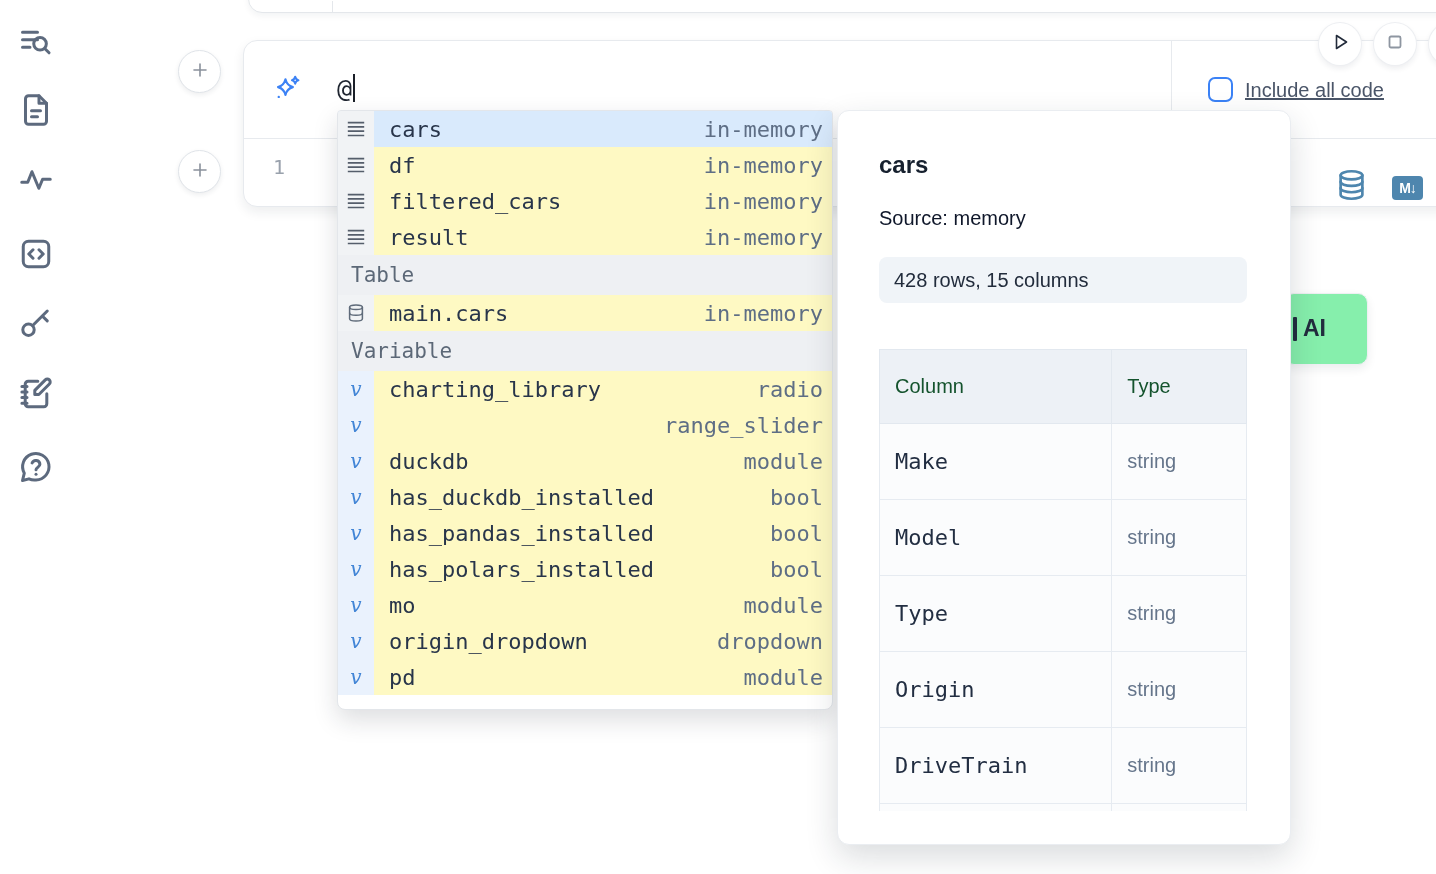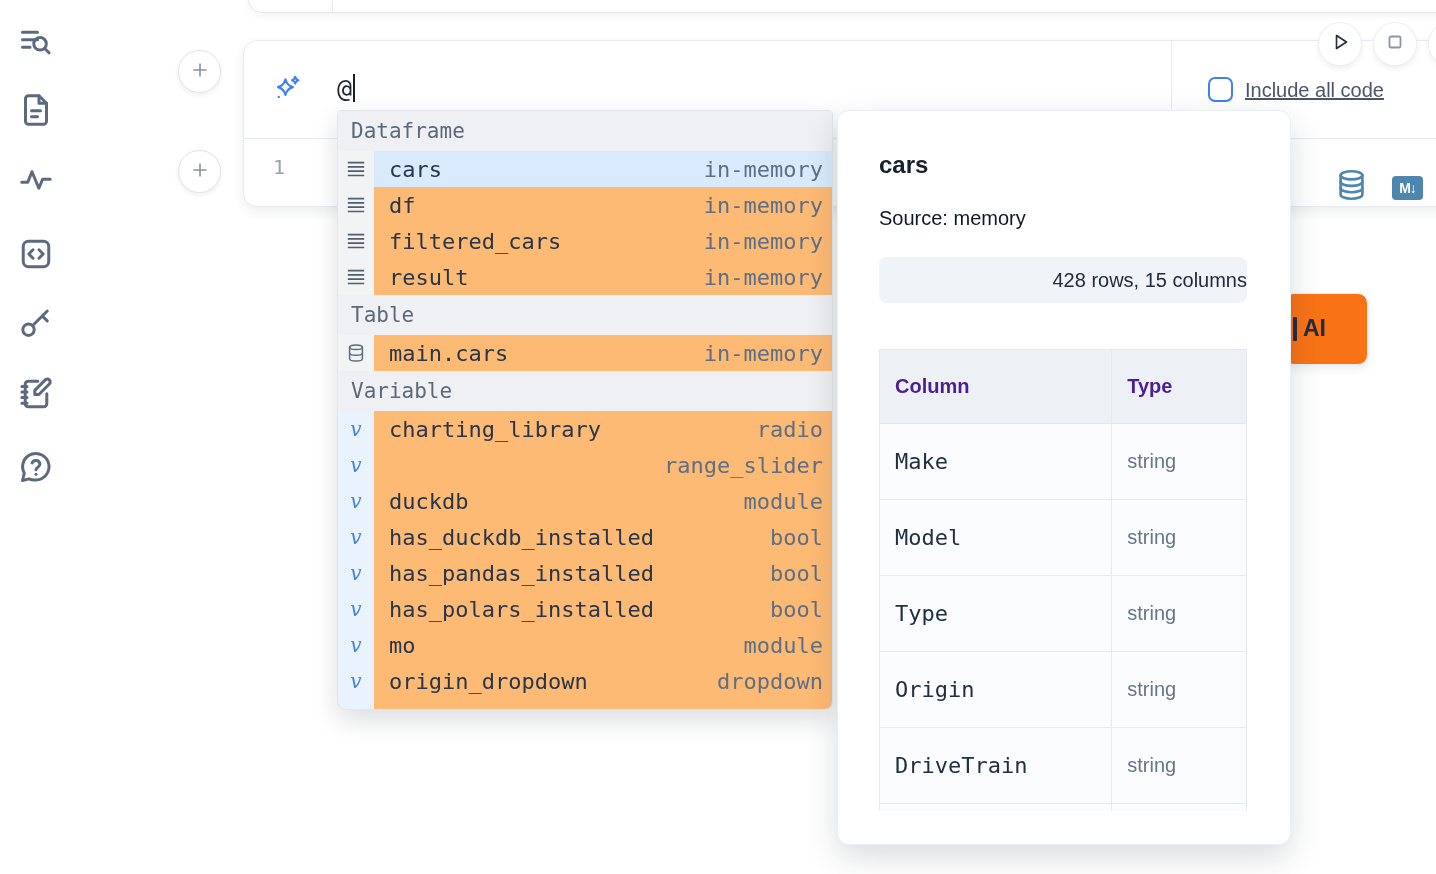--- a/index.html
+++ b/index.html
@@ -52,49 +52,49 @@
     box-shadow:0 0 0 1px #edeff2,0 3px 6px rgba(25,35,50,.09);
     display:flex;align-items:center;justify-content:center;cursor:pointer;z-index:4;}
   .circle-btn svg{width:26px;height:26px;}
 
   
   .dropdown{position:absolute;left:337px;top:110px;width:496px;height:600px;background:#fff;
     border:1px solid #e3e6ea;border-radius:4px 4px 8px 8px;overflow:hidden;z-index:5;
     box-shadow:0 10px 25px rgba(25,35,50,.15);box-sizing:border-box;}
   .dd-header{height:40px;background:#eef0f3;display:flex;align-items:center;padding-left:13px;
     font-family:"DejaVu Sans Mono",monospace;font-size:21px;color:#5c6877;}
-  .dd-item{height:36px;display:flex;align-items:center;background:#fdba74;cursor:pointer;}
+  .dd-item{height:36px;display:flex;align-items:center;background:#fef9c3;cursor:pointer;}
   .dd-item.selected{background:#d9eafc;}
   .dd-gutter{width:36px;height:100%;flex:none;display:flex;align-items:center;justify-content:center;}
   .dd-item.kind-df .dd-gutter, .dd-item.kind-table .dd-gutter{background:#f1f3f5;}
   .dd-item.kind-var .dd-gutter{background:#eaf2fd;}
   .dd-name{font-family:"DejaVu Sans Mono",monospace;font-size:22px;color:#28354a;margin-left:15px;
     white-space:pre;flex:none;}
   .dd-type{font-family:"DejaVu Sans Mono",monospace;font-size:22px;color:#5e6e85;margin-left:auto;
     padding-right:9px;white-space:pre;overflow:hidden;min-width:0;}
   .var-glyph{font-family:"DejaVu Serif",serif;font-style:italic;font-size:20px;color:#4285d6;}
 
   
   .panel{position:absolute;left:837px;top:110px;width:454px;height:735px;background:#fff;
     border:1px solid #eaedf1;border-radius:12px;z-index:10;
     box-shadow:0 12px 32px rgba(25,35,50,.16);box-sizing:border-box;}
   .panel-title{position:absolute;left:41px;top:40px;font-size:24px;font-weight:bold;color:#16202e;}
   .panel-source{position:absolute;left:41px;top:96px;font-size:20px;color:#0f172a;}
   .shape-badge{position:absolute;left:41px;top:146px;width:368px;height:46px;background:#f0f4f8;
-    border-radius:8px;font-size:20px;color:#222c3c;line-height:46px;padding-left:15px;box-sizing:border-box;text-align:right;}
+    border-radius:8px;font-size:20px;color:#222c3c;line-height:46px;padding-left:15px;box-sizing:border-box;}
   .tbl-wrap{position:absolute;left:41px;top:238px;width:368px;height:462px;overflow:hidden;}
   table.schema{border-collapse:collapse;width:368px;}
   table.schema th{height:71px;background:#edf1f6;border:1px solid #e2e8ef;text-align:left;
-    padding-left:15px;font-size:20px;font-weight:bold;color:#4c1d95;}
+    padding-left:15px;font-size:20px;font-weight:normal;color:#14532d;}
   table.schema td{height:73px;border:1px solid #e6ebf1;background:#fbfcfd;padding-left:15px;}
   table.schema td.c-name{font-family:"DejaVu Sans Mono",monospace;font-size:22px;color:#222e42;width:218px;}
   table.schema td.c-type{font-size:20px;color:#65758b;width:120px;}
 
   
-  .ai-card{position:absolute;left:1284px;top:293px;width:82px;height:70px;background:#f97316;
+  .ai-card{position:absolute;left:1284px;top:293px;width:82px;height:70px;background:#86efac;
     border:1px solid #eef0f3;border-radius:10px;box-shadow:0 4px 10px rgba(25,35,50,.08);z-index:6;cursor:pointer;}
   .ai-card .frag{position:absolute;left:8px;top:23px;width:4px;height:24px;background:#222c3e;border-radius:1px;}
   .ai-card .lbl{position:absolute;left:18px;top:21px;font-size:23px;font-weight:bold;color:#222c3e;}
 </style>
 </head>
 <body>
 
 <div class="prev-cell">
   <div class="gutter-line"></div>
 </div>
@@ -180,21 +180,20 @@
       </svg></span>
 </div>
 <div class="circle-btn" style="left:1374px;">
   <span><svg viewBox="0 0 26 26">
         <rect x="7.5" y="7.5" width="11" height="11" rx="1.5" fill="none" stroke="#8e96a1" stroke-width="1.8"></rect>
       </svg></span>
 </div>
 <div class="circle-btn" style="left:1429px;"></div>
 
 <div class="dropdown" id="dropdown">
-    <div class="dd-header">Dataframe</div>
     <div class="dd-item kind-df selected">
       <div class="dd-gutter">
         <svg viewBox="0 0 18 16" width="18" height="16" fill="none" stroke="#555e6b" stroke-width="1.7">
           <path d="M.8 1.6h16.4M.8 5.9h16.4M.8 10.2h16.4M.8 14.5h16.4"></path>
         </svg>
       </div>
       <span class="dd-name">cars</span>
       <span class="dd-type">in-memory</span>
     </div>
     <div class="dd-item kind-df">

